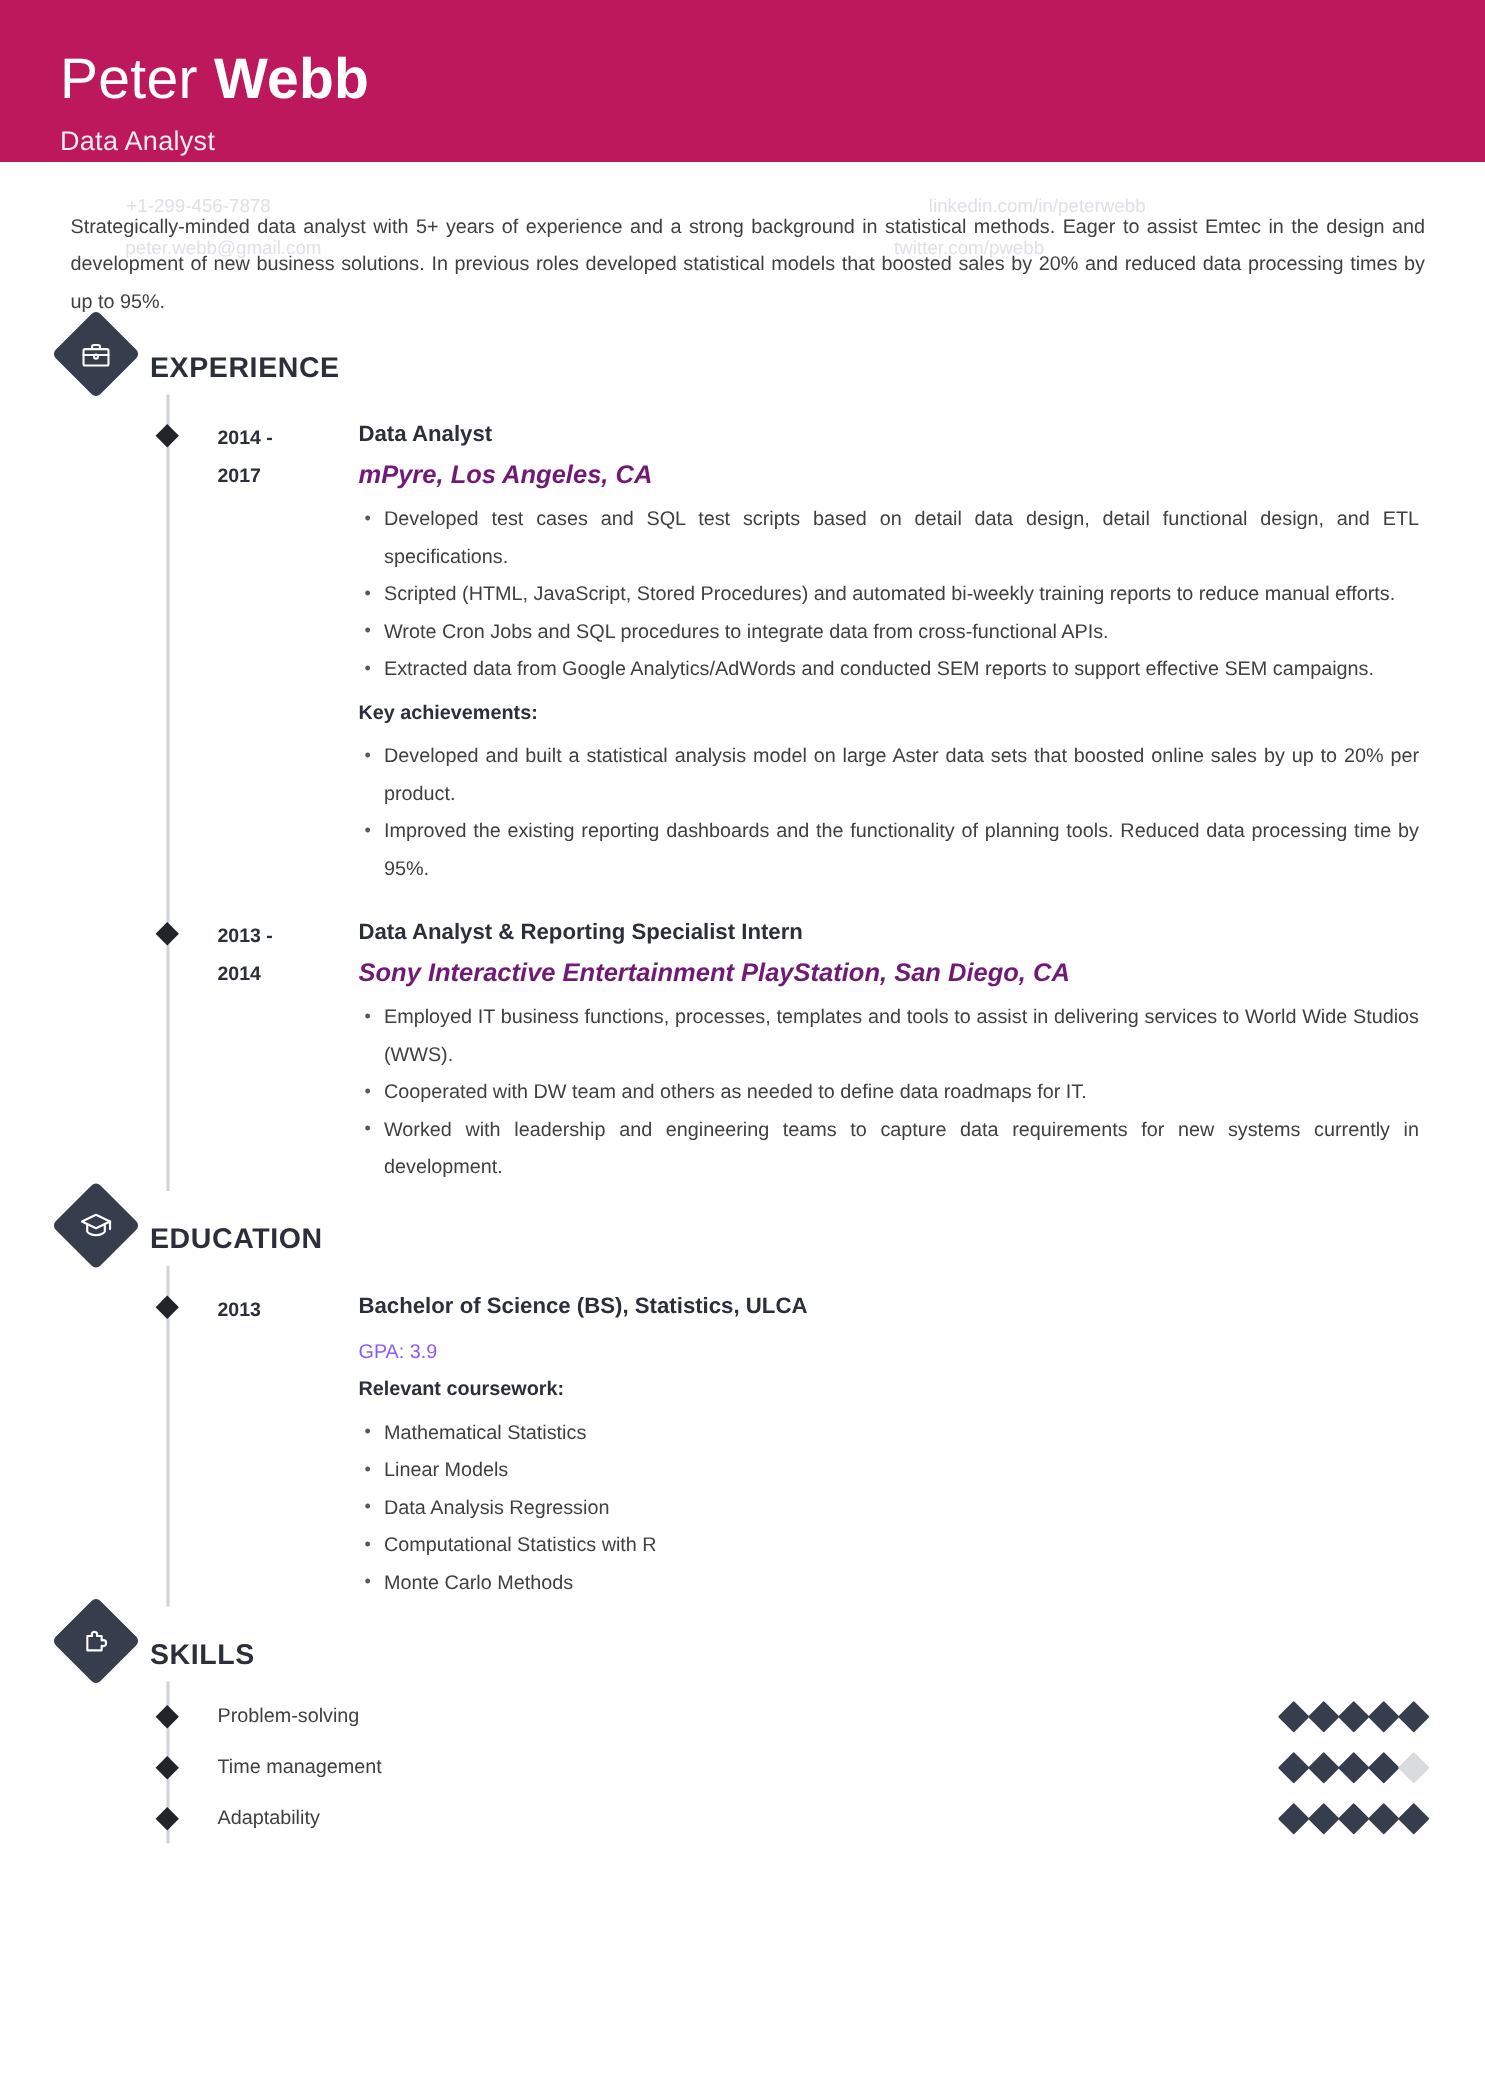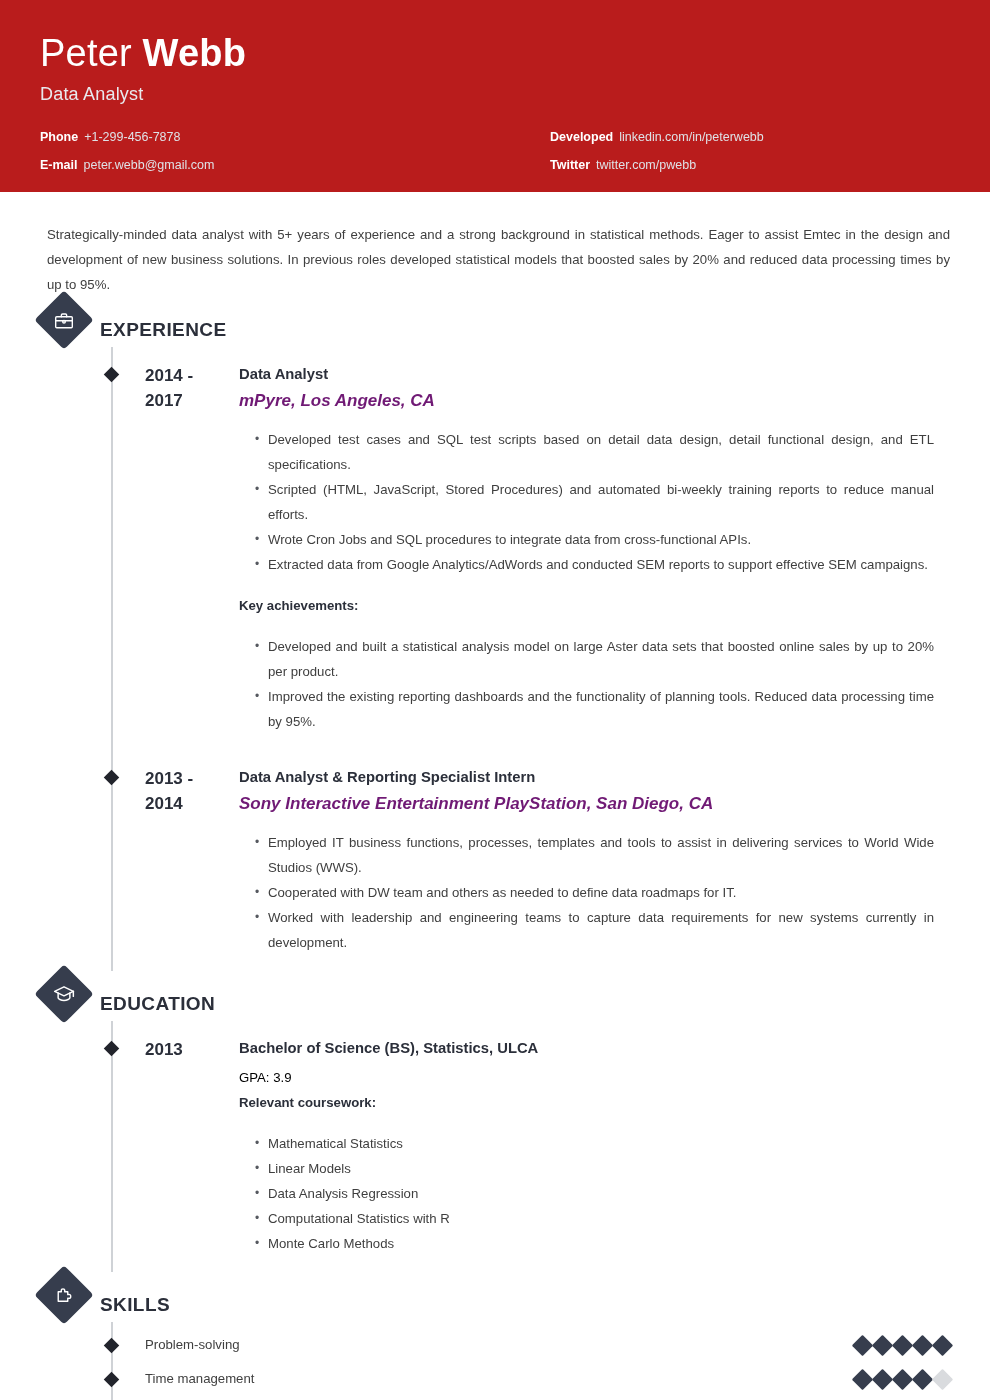--- a/index.html
+++ b/index.html
@@ -17,24 +17,24 @@
   .page {
     position: relative;
     width: 990px;
     min-height: 1400px;
     background: #ffffff;
     overflow: hidden;
   }
 
   
   .header {
-    background: #b91c1c;
+    background: #be185d;
     color: #ffffff;
     padding: 34px 40px 26px 40px;
-    height: 192px;
+    height: 108px;
     box-sizing: border-box;
   }
   .name {
     font-size: 38px;
     line-height: 1.05;
     font-weight: 300;
     letter-spacing: 0.2px;
     color: #ffffff;
     margin: 0;
   }
@@ -151,21 +151,21 @@
     top: 22px;
     width: 11px;
     height: 11px;
     background: #22242c;
     transform: rotate(45deg);
   }
   .entry-date {
     width: 92px;
     flex: 0 0 92px;
     margin-left: 98px;
-    font-size: 17px;
+    font-size: 13px;
     font-weight: 700;
     line-height: 25px;
     color: #2b2f3a;
   }
   .entry-body {
     flex: 1 1 auto;
     padding-left: 2px;
   }
   .entry-title {
     font-size: 14.8px;
@@ -177,32 +177,32 @@
   .entry-sub {
     font-size: 17px;
     font-style: italic;
     color: #701a75;
     line-height: 20px;
     margin-bottom: 6px;
     font-weight: bold;
   }
   .entry-plain {
     font-size: 13.2px;
-    color: #000000;
+    color: #8b5cf6;
     line-height: 25px;
   }
   .entry-strong {
     font-size: 13.2px;
     font-weight: 700;
     color: #2b2f3a;
     line-height: 25px;
   }
   ul.bullets {
     list-style: none;
-    margin: 16px;
+    margin: 4px;
     padding: 0;
   }
   ul.bullets > li {
     position: relative;
     font-size: 13.2px;
     line-height: 25px;
     color: #3f3f3f;
     padding-left: 13px;
     text-align: justify;
   }

